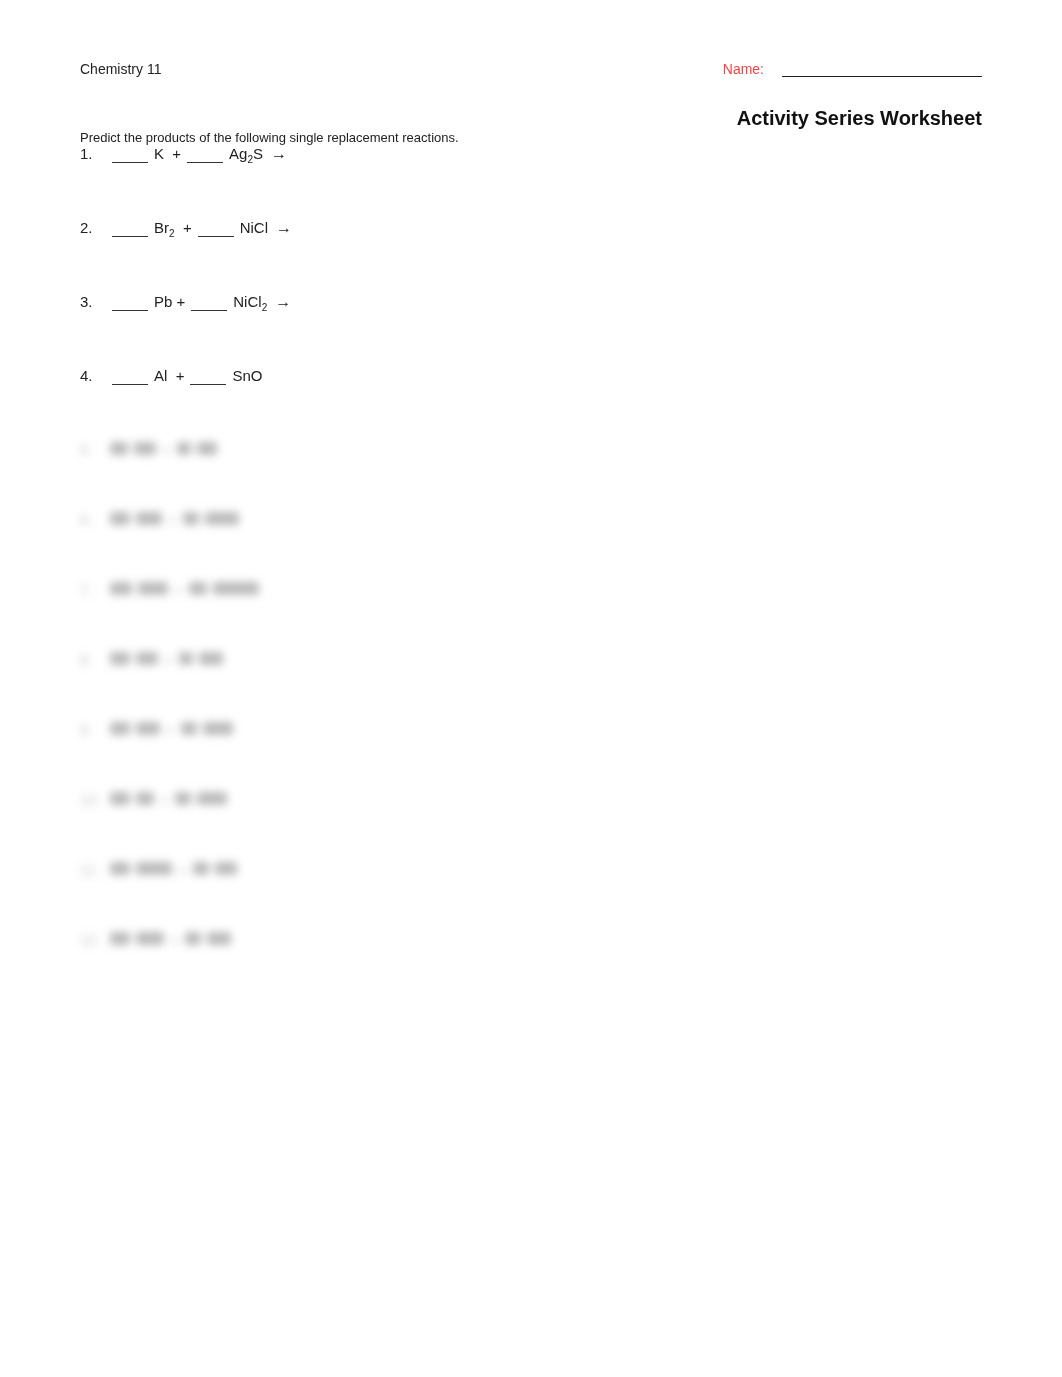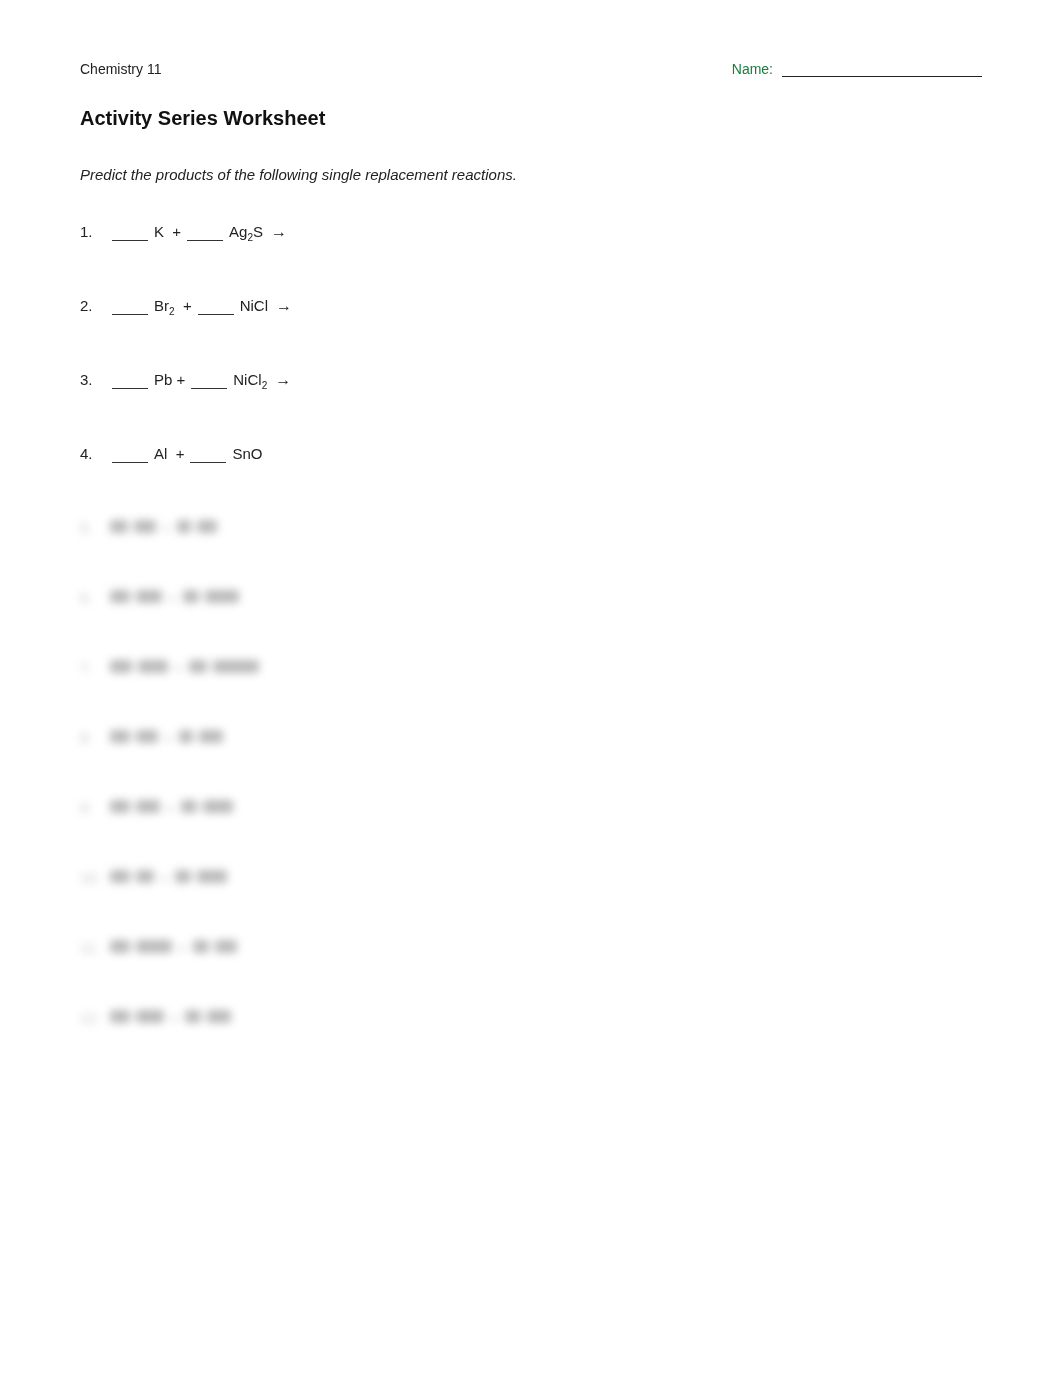--- a/index.html
+++ b/index.html
@@ -32,45 +32,42 @@
       margin-bottom: 30px;
     }
 
     .header-left {
       font-size: 14px;
       color: #222;
     }
 
     .header-right {
       font-size: 14px;
-      color: #15803d;
+      color: #ef4444;
       display: flex;
       align-items: center;
-      gap: 9px;
+      gap: 18px;
     }
 
     .name-line {
       display: inline-block;
       width: 200px;
       border-bottom: 1px solid #222;
     }
 
     .worksheet-title {
-      text-align: left;
+      text-align: right;
       font-size: 20px;
       font-weight: bold;
-      margin-bottom: 36px;
       color: #111;
     }
 
     .instructions {
-      font-size: 15px;
+      font-size: 13px;
       color: #222;
-      margin-bottom: 40px;
-      font-style: italic;
     }
 
     .problems-section {
       display: flex;
       flex-direction: column;
       gap: 0px;
     }
 
     .problem {
       display: flex;

